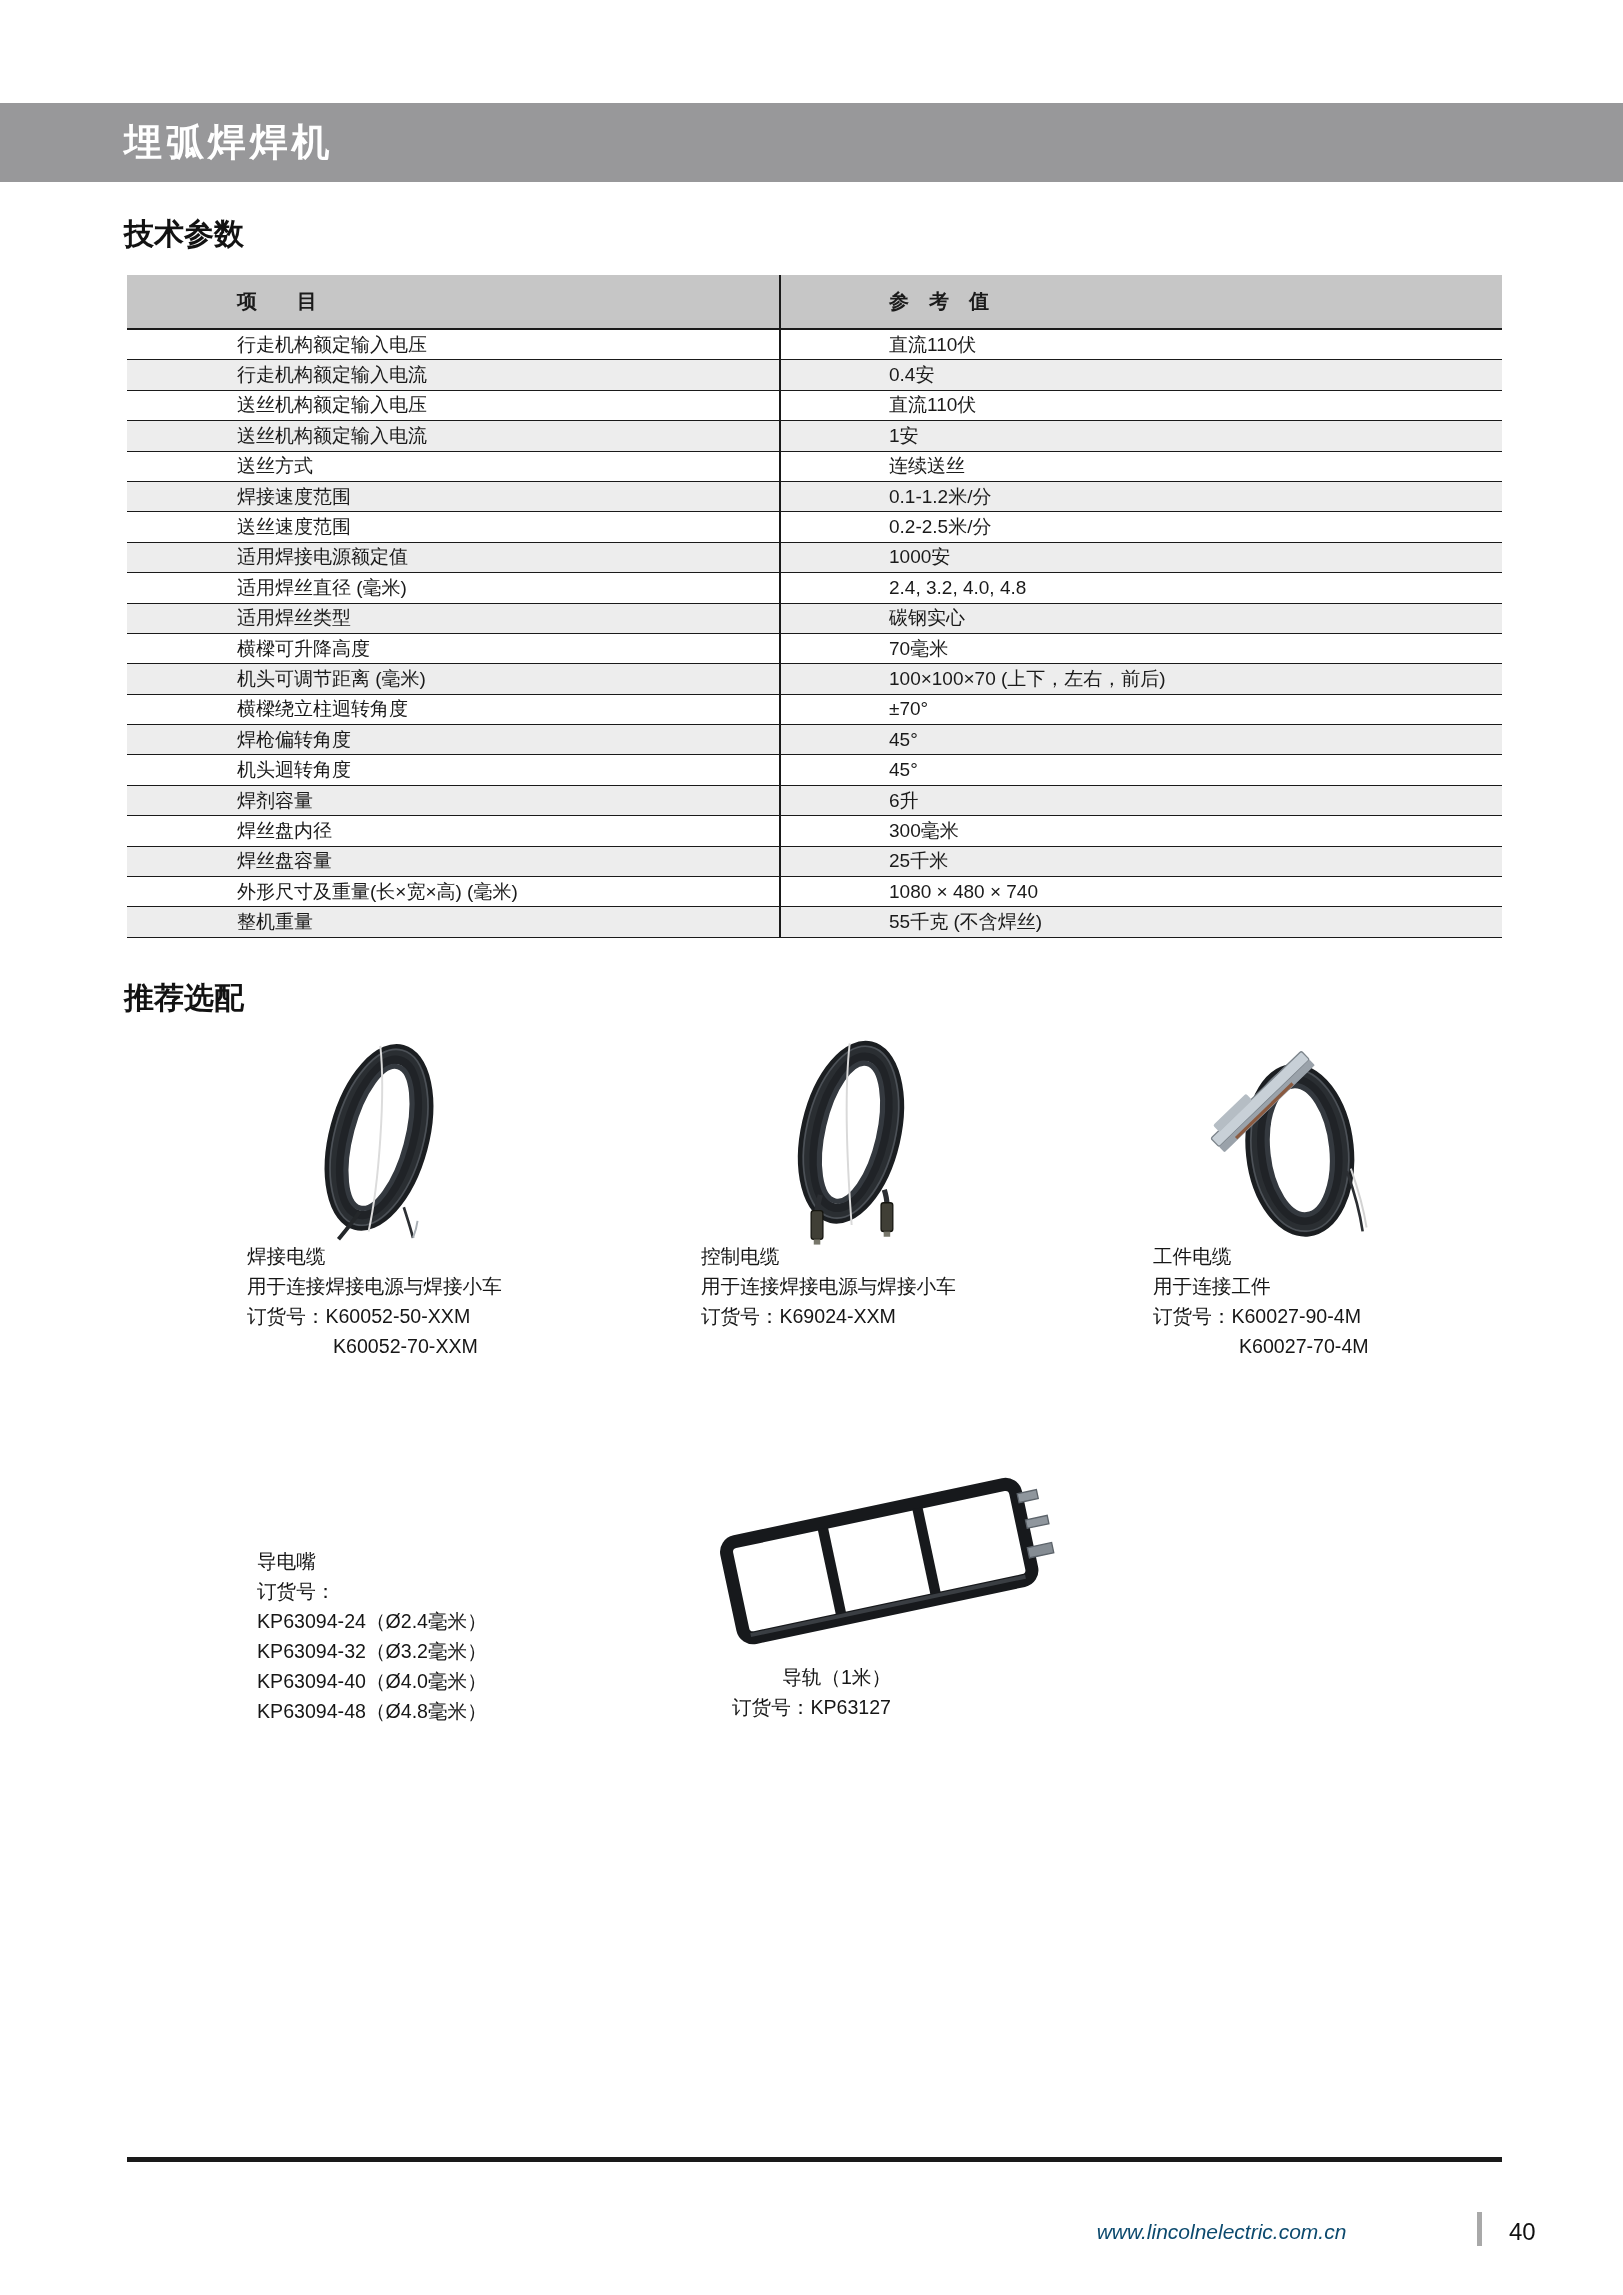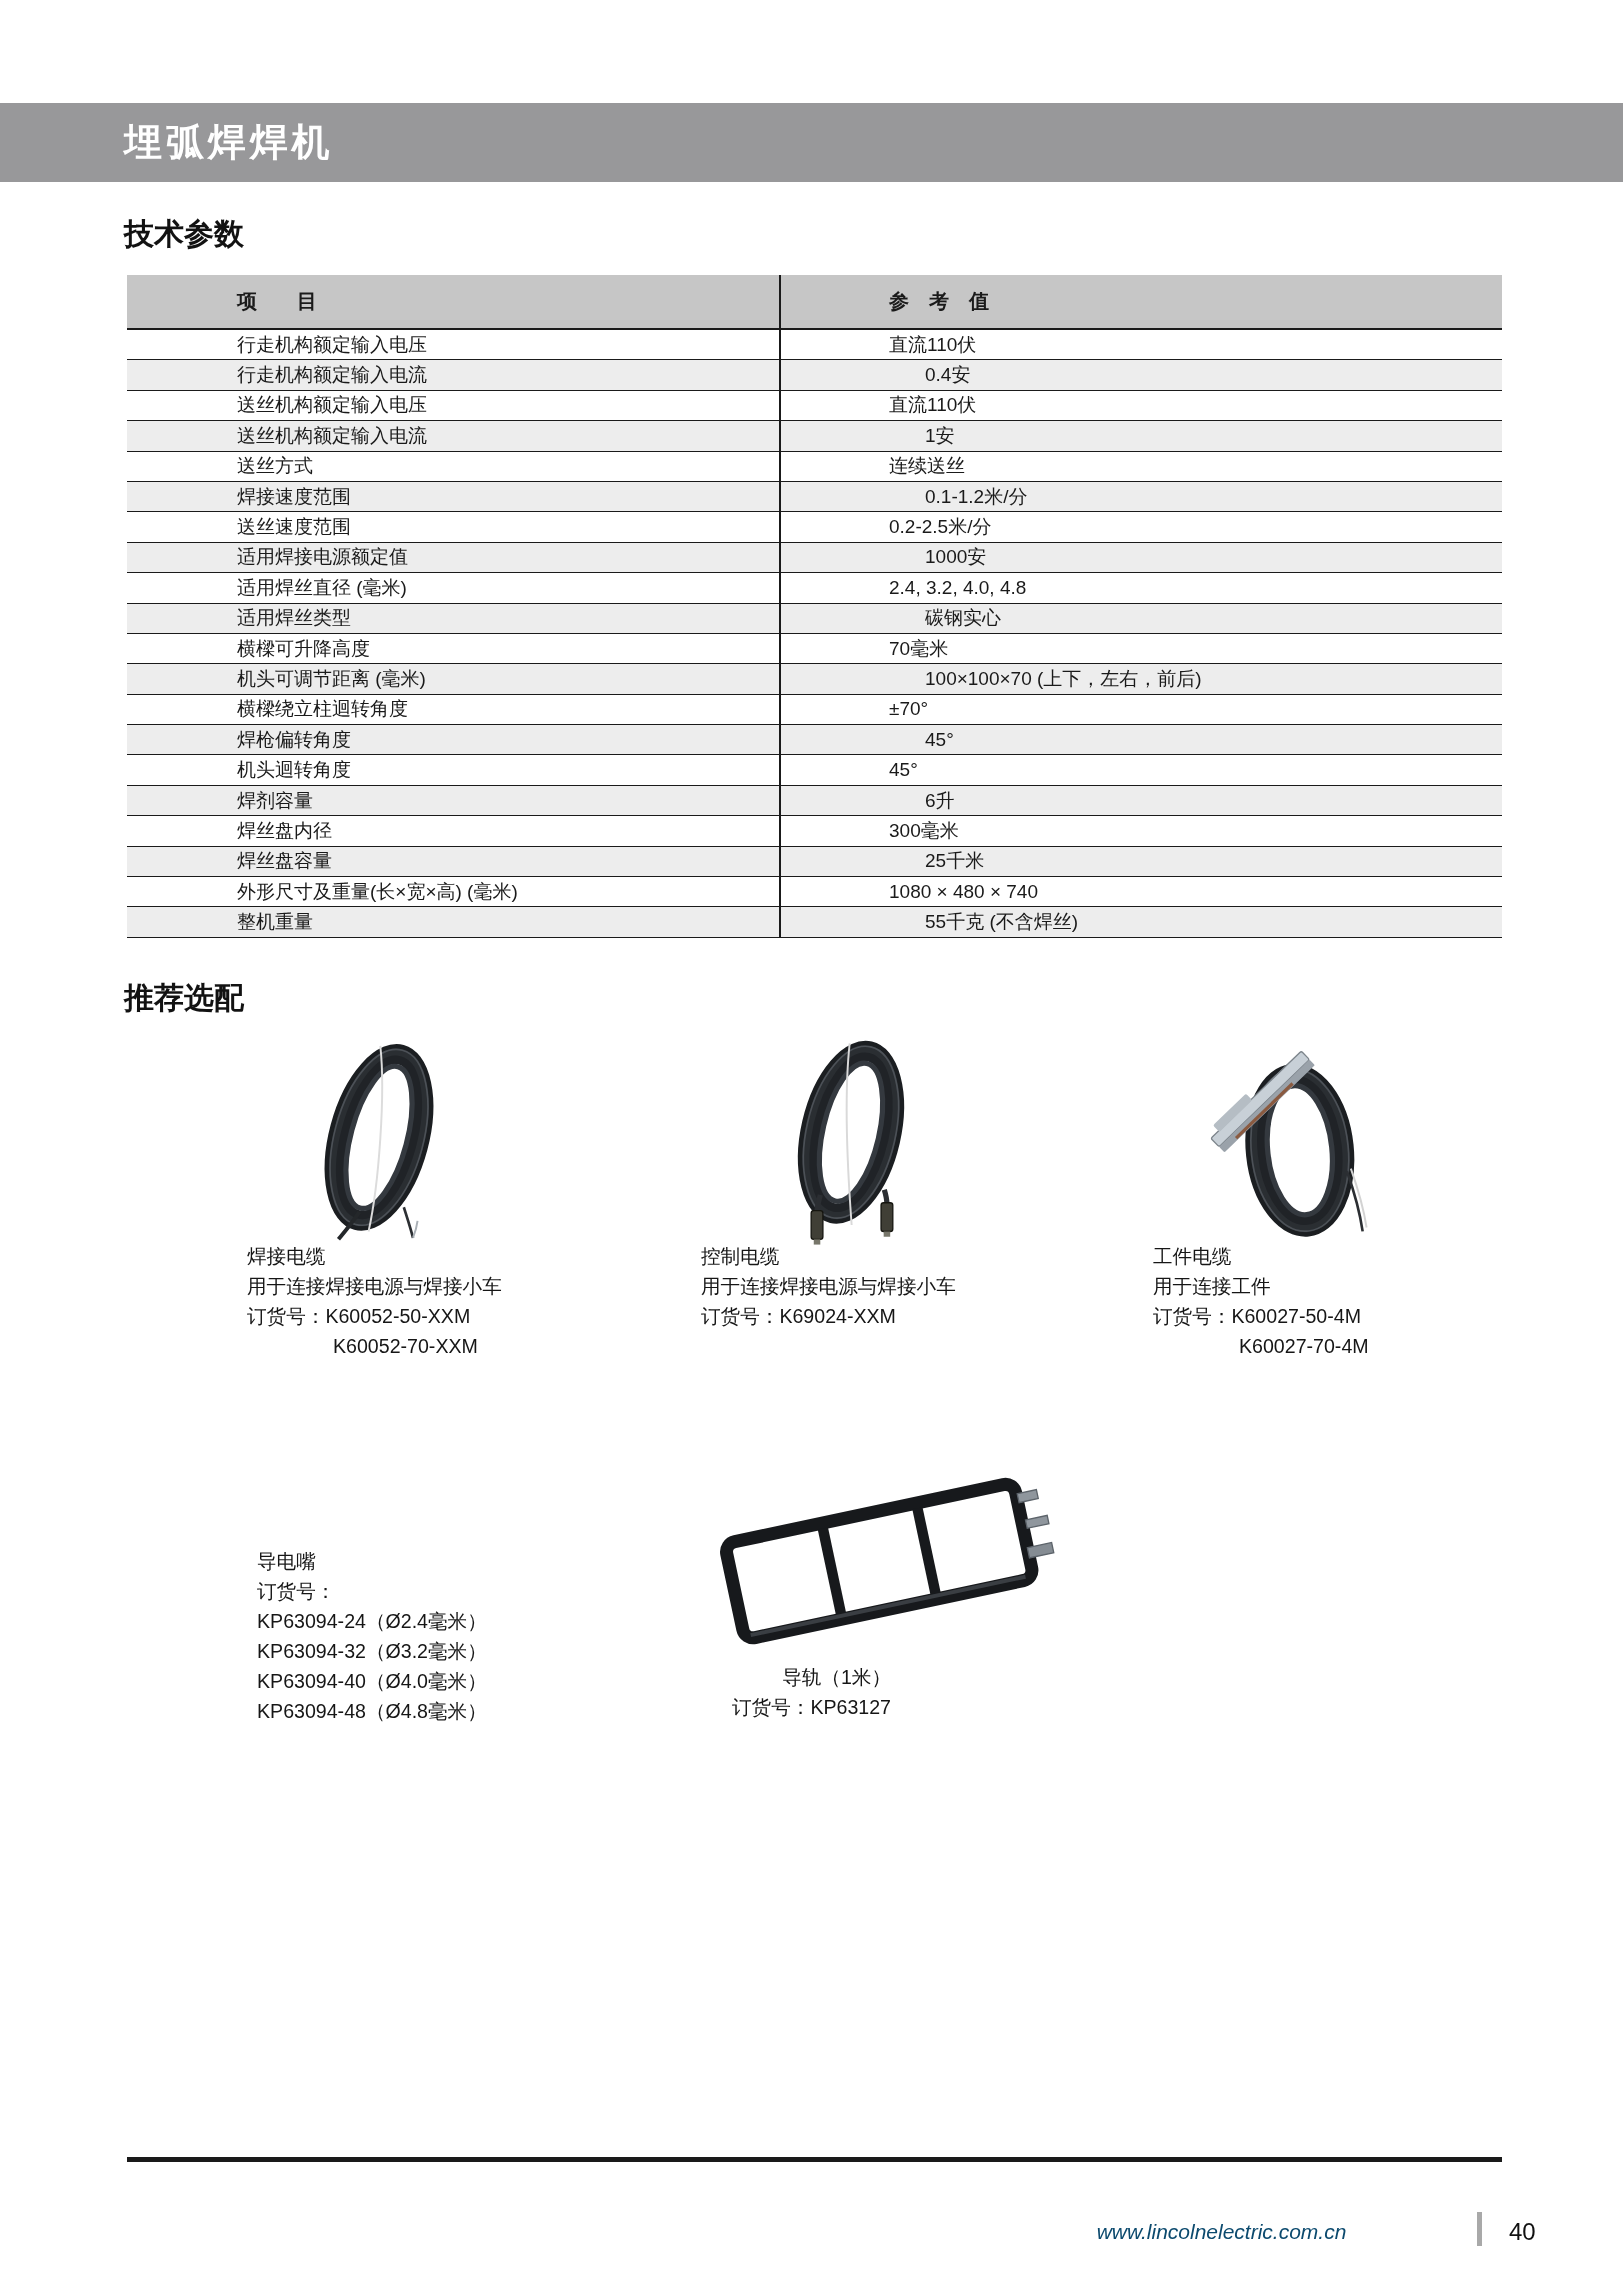--- a/index.html
+++ b/index.html
@@ -17,21 +17,21 @@
   
   .section-title { position:absolute; font-size:30px; font-weight:bold; color:#121212; }
   #specs-title   { left:124px; top:214px; }
   #options-title { left:124px; top:978px; }
 
   
   .spec-table { position:absolute; left:127px; top:275px; width:1375px; }
   .t-head { display:flex; height:53px; background:#c6c6c6; border-bottom:2.6px solid #1a1a1a;
     font-weight:bold; font-size:20px; }
   .t-row  { display:flex; height:29.4px; border-bottom:1.3px solid #1a1a1a; font-size:19px; background:#ffffff; }
-  .t-row.alt { background:#ededed;gap:36px; }
+  .t-row.alt { background:#ededed; }
   .t-row:last-child { border-bottom-width:2.6px; }
   .t-cell { display:flex; align-items:center; box-sizing:border-box; padding-left:110px; white-space:nowrap; }
   .t-cell.item  { width:652px; flex:none; }
   .t-cell.value { flex:1; }
   .t-divider { position:absolute; left:652px; top:0; bottom:0; width:2px; background:#1a1a1a; }
 
   
   .product-figure { position:absolute; }
   #cable1-figure { left:281px;  top:1034px; }
   #cable2-figure { left:753px; top:1034px; }
@@ -216,21 +216,21 @@
     <div class="order2">K60052-70-XXM</div>
   </div>
   <div class="product-text" id="ptext2">
     <div>控制电缆</div>
     <div>用于连接焊接电源与焊接小车</div>
     <div>订货号：K69024-XXM</div>
   </div>
   <div class="product-text" id="ptext3">
     <div>工件电缆</div>
     <div>用于连接工件</div>
-    <div>订货号：K60027-50-4M</div>
+    <div>订货号：K60027-90-4M</div>
     <div class="order2">K60027-70-4M</div>
   </div>
 
   <div class="product-text" id="tip-block">
     <div>导电嘴</div>
     <div>订货号：</div>
     <div>KP63094-24（Ø2.4毫米）</div>
     <div>KP63094-32（Ø3.2毫米）</div>
     <div>KP63094-40（Ø4.0毫米）</div>
     <div>KP63094-48（Ø4.8毫米）</div>

